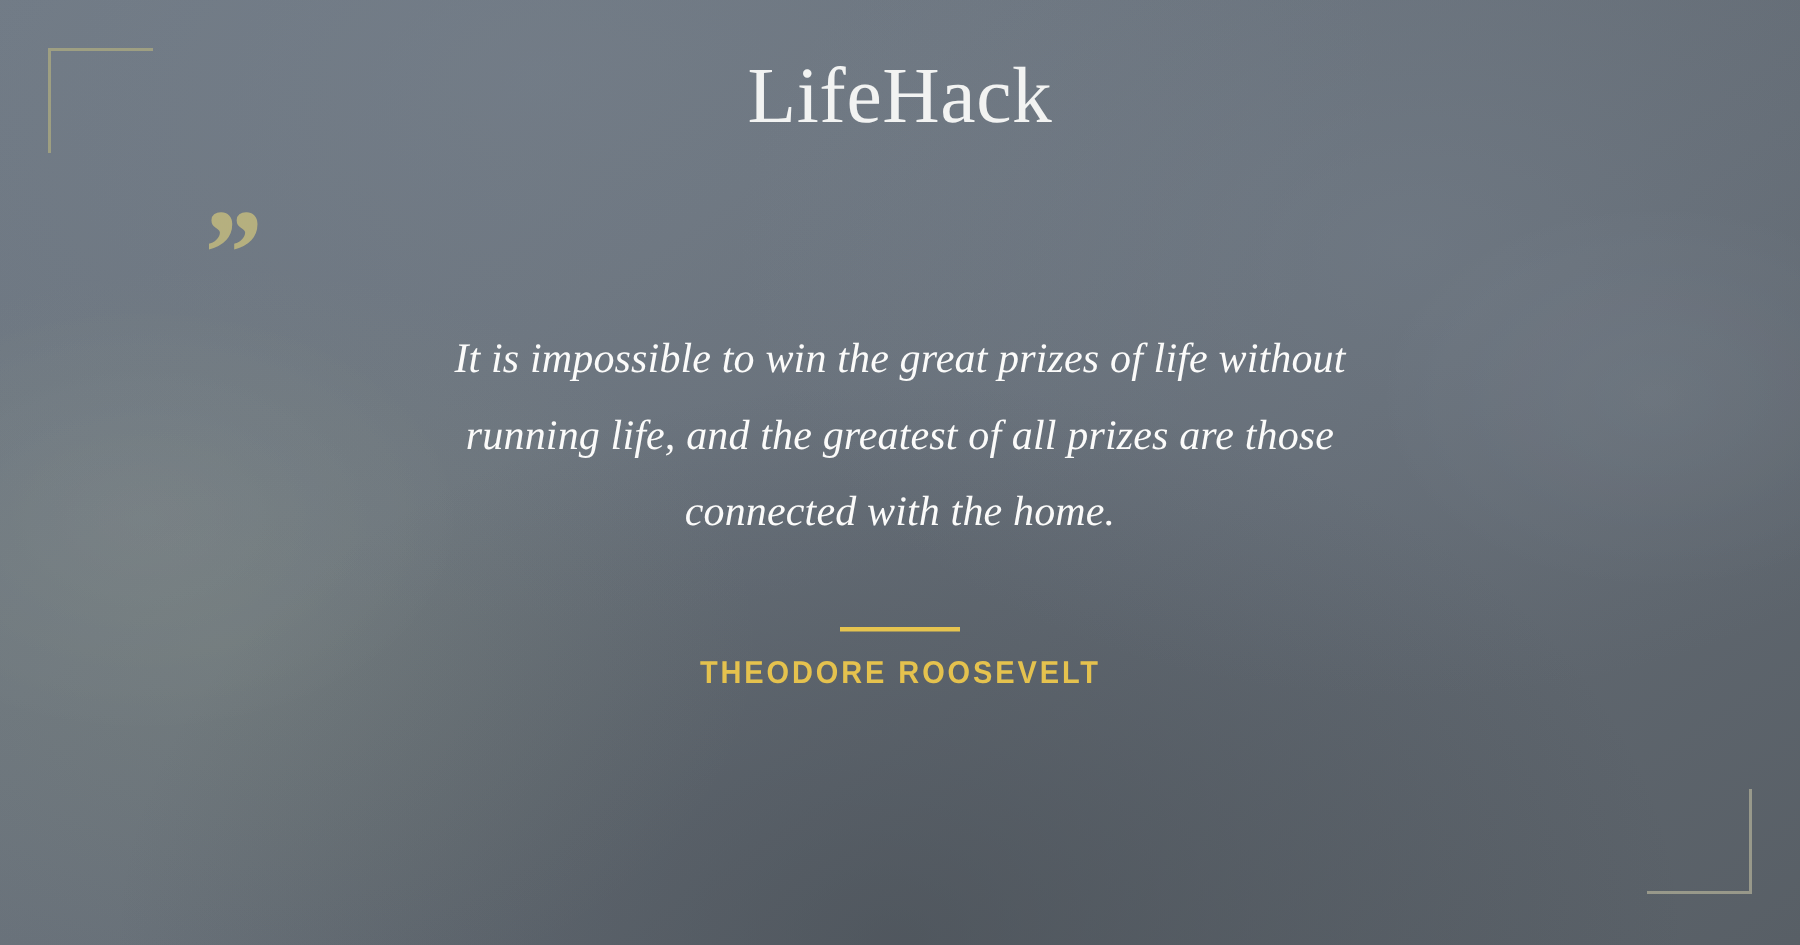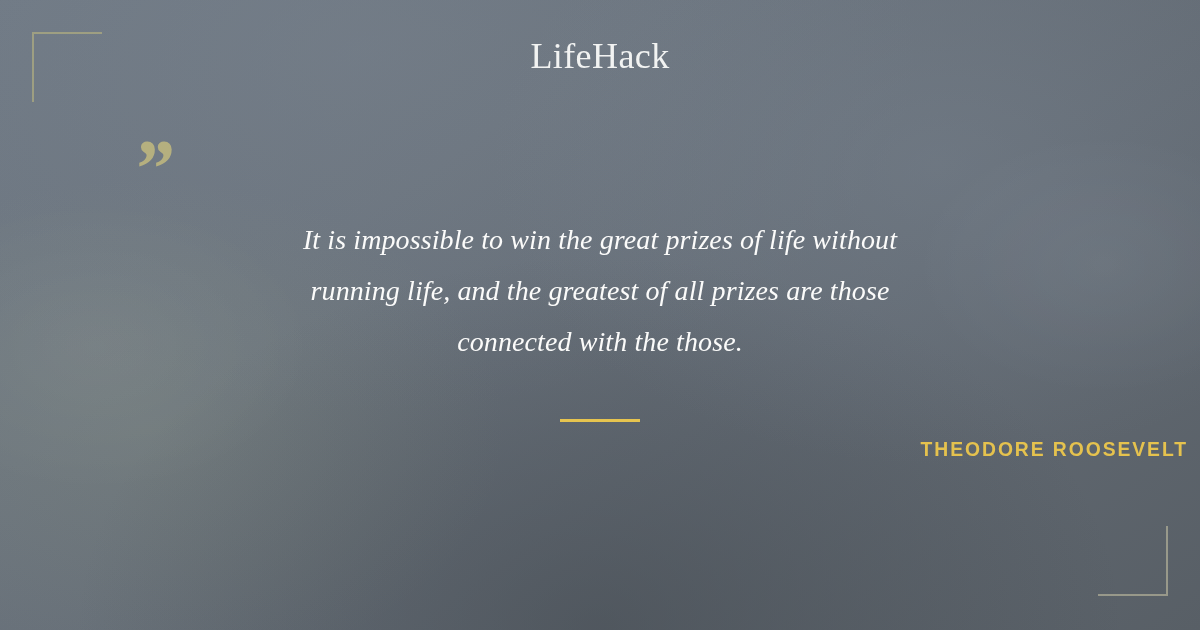--- a/index.html
+++ b/index.html
@@ -58,21 +58,21 @@
   
   #brand {
     position: absolute;
     top: 38px;
     left: 0;
     right: 0;
     text-align: center;
   }
   #brand-text {
     font-family: "Liberation Serif", "DejaVu Serif", serif;
-    font-size: 36px;
+    font-size: 53px;
     line-height: 1;
     color: #f2f3f2;
     letter-spacing: 0.4px;
     font-weight: 400;
     display: inline-block;
   }
 
   
   #quote-mark {
     position: absolute;
@@ -119,21 +119,21 @@
     height: 3px;
     background: #e6c44f;
   }
 
   
   #attribution-wrap {
     position: absolute;
     left: 0;
     right: 0;
     top: 437px;
-    text-align: right;
+    text-align: center;
   }
   #attribution {
     font-family: "Liberation Sans Narrow", "Liberation Sans", sans-serif;
     font-size: 21px;
     font-weight: 700;
     letter-spacing: 2.1px;
     color: #e5c24e;
     text-transform: uppercase;
     display: inline-block;
     transform: scaleX(0.92);
@@ -151,21 +151,21 @@
 
   <div id="brand">
     <span id="brand-text">LifeHack</span>
   </div>
 
   <div id="quote-mark">”</div>
 
   <div id="quote-block">
     <div class="quote-line">It is impossible to win the great prizes of life without</div>
     <div class="quote-line">running life, and the greatest of all prizes are those</div>
-    <div class="quote-line">connected with the those.</div>
+    <div class="quote-line">connected with the home.</div>
   </div>
 
   <div id="divider-wrap">
     <span id="divider"></span>
   </div>
 
   <div id="attribution-wrap">
     <span id="attribution">THEODORE ROOSEVELT</span>
   </div>
 

